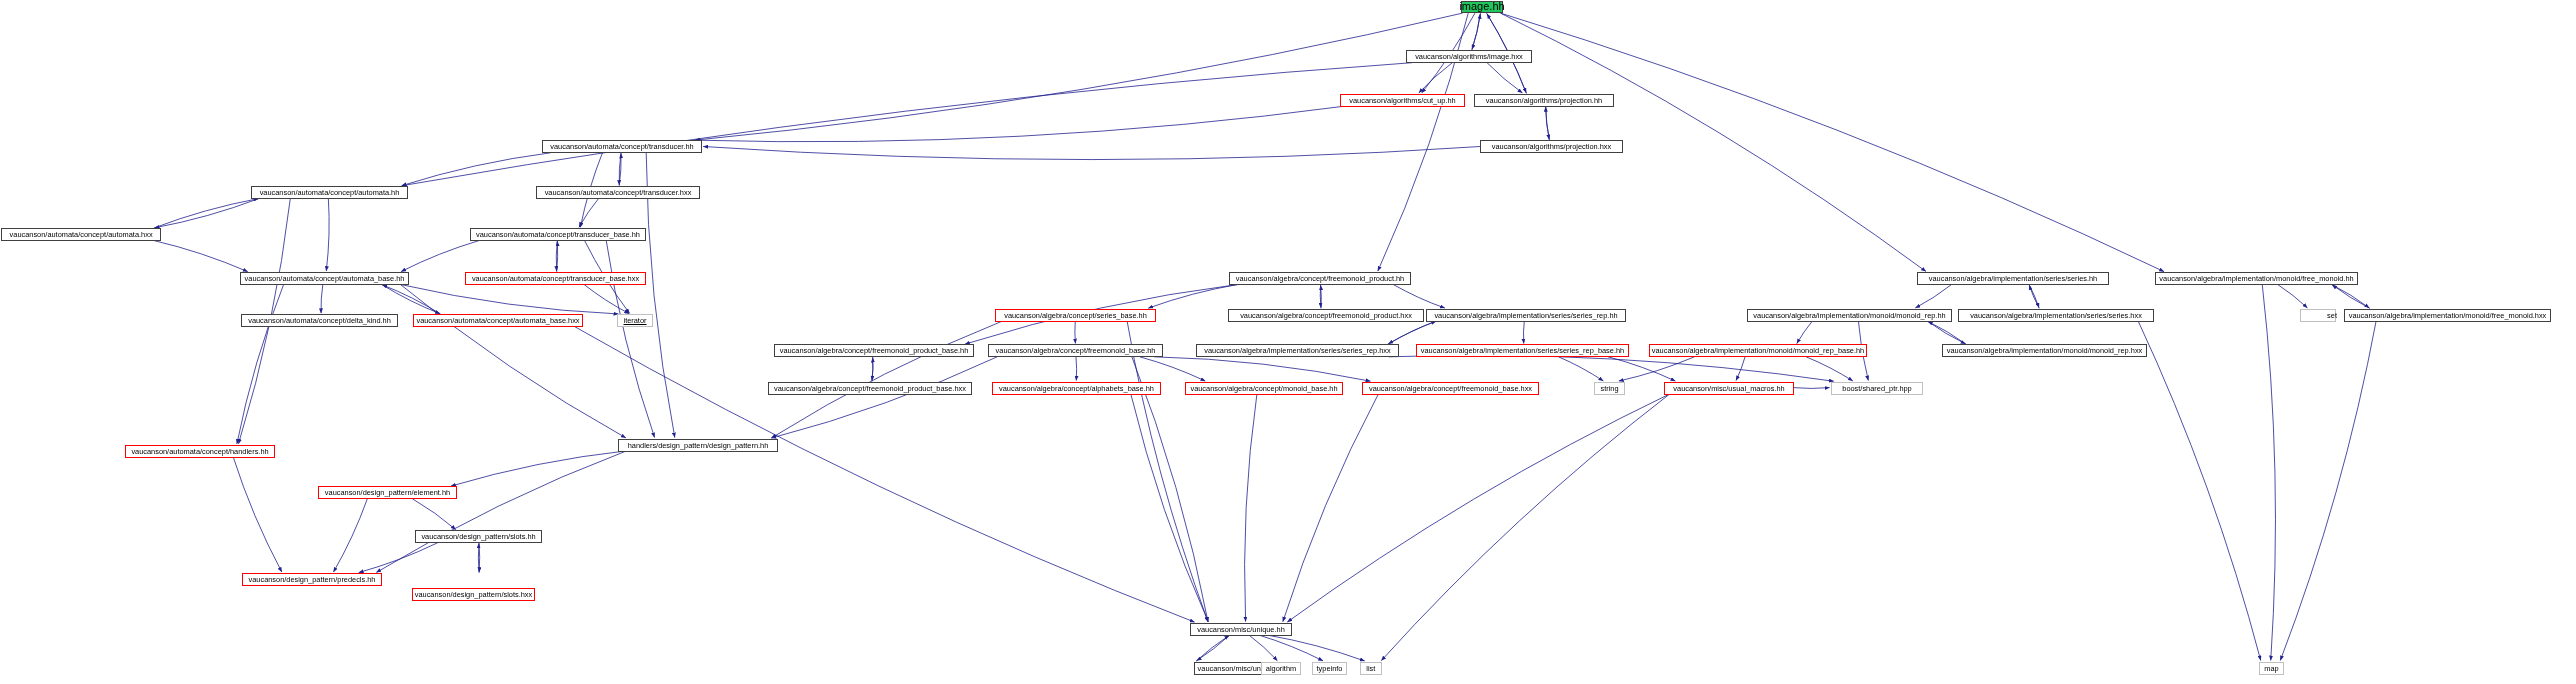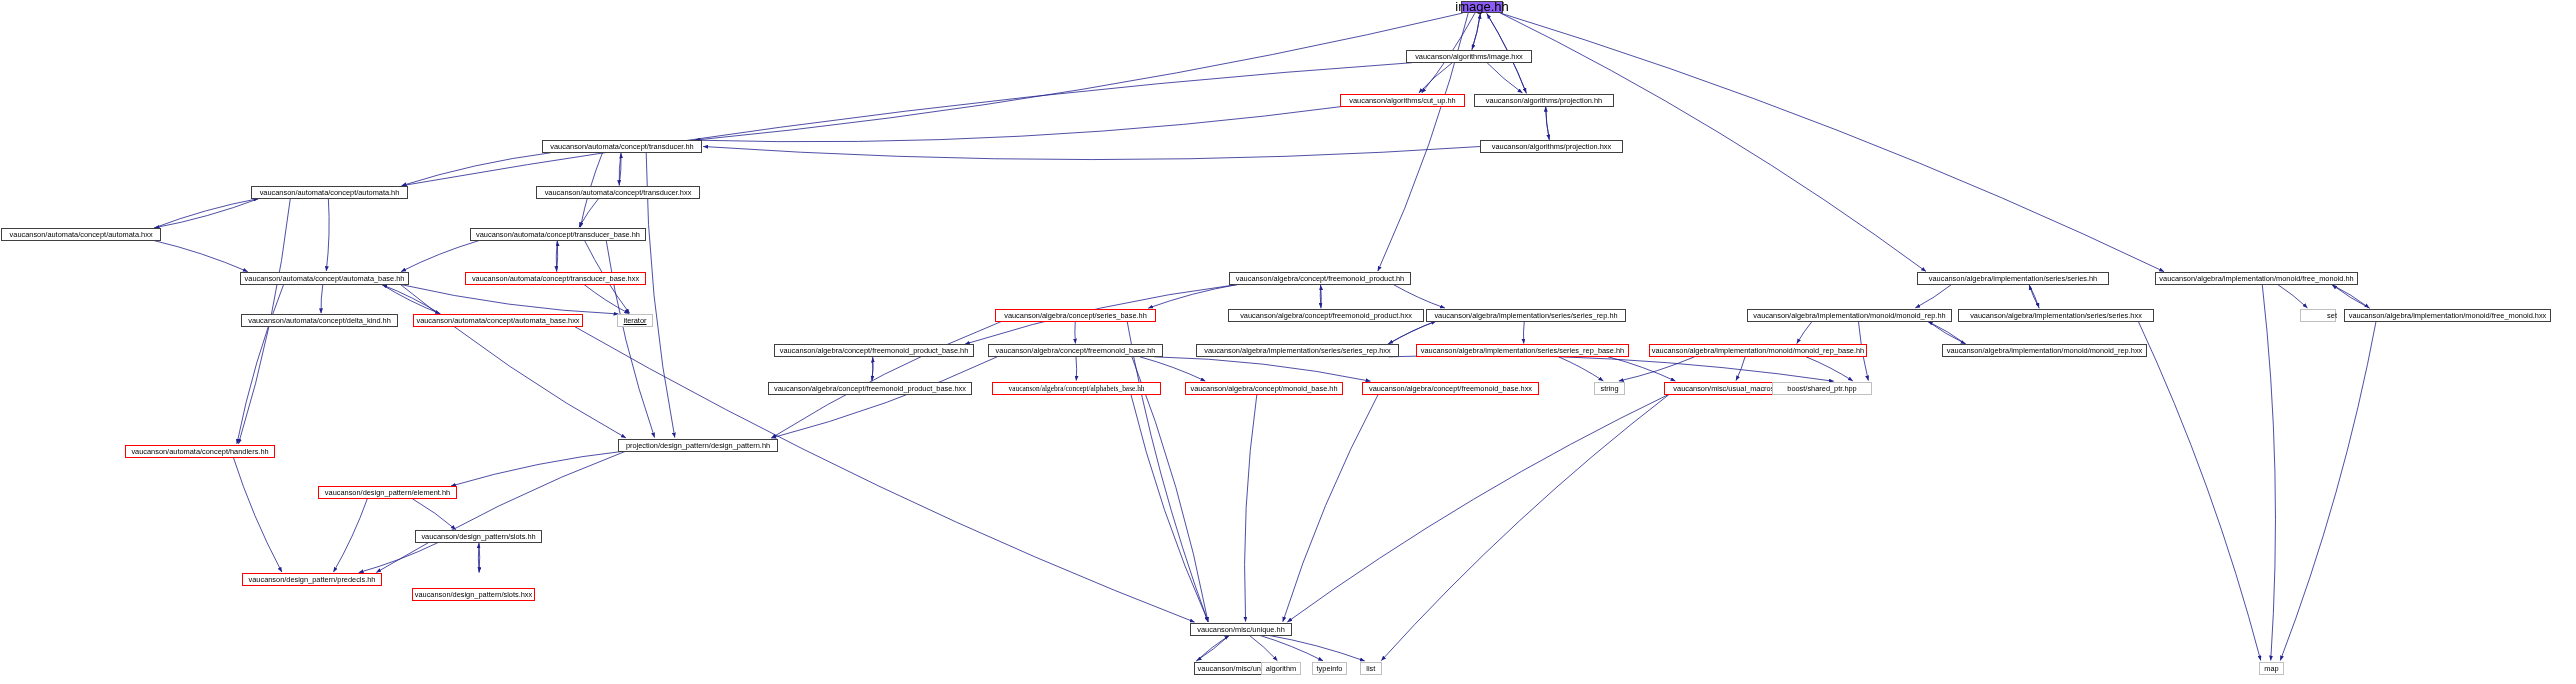--- a/index.html
+++ b/index.html
@@ -22,21 +22,21 @@
     line-height:1;
     white-space:nowrap;
     display:flex;
     align-items:center;
     justify-content:center;
     height:12.5px;
     padding:0 2.9px;
     z-index:5;
   }
   
-  .n-root{background:#8b5cf6;border:0.6px solid #404040;font-size:13px;}
+  .n-root{background:#22c55e;border:0.6px solid #404040;font-size:11px;}
   .n-hdr{border:0.6px solid #404040;}          
   .n-red{border:0.6px solid #ff0000;}          
   .n-sys{border:0.6px solid #c0c0c0;}          
 </style>
 </head>
 <body>
 
 <div id="graph">
   <svg id="edges" xmlns="http://www.w3.org/2000/svg" viewBox="0 0 4517 1200">
     <defs>
@@ -169,27 +169,27 @@
       <div class="node n-hdr" style="left: 1958px; top: 309px; width: 196px;">vaucanson/algebra/implementation/series/series.hxx</div>
       <div class="node n-sys" style="left: 2300px; top: 309px; width: 21.7px; padding-left: 31px;">set</div>
       <div class="node n-hdr" style="left: 2344px; top: 309px; width: 207px;">vaucanson/algebra/implementation/monoid/free_monoid.hxx</div>
       <div class="node n-hdr" style="left: 774px; top: 344px; width: 200px;">vaucanson/algebra/concept/freemonoid_product_base.hh</div>
       <div class="node n-hdr" style="left: 988px; top: 344px; width: 175px;">vaucanson/algebra/concept/freemonoid_base.hh</div>
       <div class="node n-hdr" style="left: 1196px; top: 344px; width: 203px;">vaucanson/algebra/implementation/series/series_rep.hxx</div>
       <div class="node n-red" style="left: 1416px; top: 344px; width: 213px;">vaucanson/algebra/implementation/series/series_rep_base.hh</div>
       <div class="node n-red" style="left: 1649px; top: 344px; width: 218px;">vaucanson/algebra/implementation/monoid/monoid_rep_base.hh</div>
       <div class="node n-hdr" style="left: 1942px; top: 344px; width: 205px;">vaucanson/algebra/implementation/monoid/monoid_rep.hxx</div>
       <div class="node n-hdr" style="left: 768px; top: 382px; width: 204px;">vaucanson/algebra/concept/freemonoid_product_base.hxx</div>
-      <div class="node n-red" style="left: 992px; top: 382px; width: 169px; font-family: Liberation Serif, serif;">vaucanson/algebra/concept/alphabets_base.hh</div>
+      <div class="node n-red" style="left: 992px; top: 382px; width: 169px;">vaucanson/algebra/concept/alphabets_base.hh</div>
       <div class="node n-red" style="left: 1185px; top: 382px; width: 158px;">vaucanson/algebra/concept/monoid_base.hh</div>
       <div class="node n-red" style="left: 1362px; top: 382px; width: 177px;">vaucanson/algebra/concept/freemonoid_base.hxx</div>
       <div class="node n-sys" style="left: 1594px; top: 382px; width: 31px;">string</div>
       <div class="node n-red" style="left: 1664px; top: 382px; width: 130px;">vaucanson/misc/usual_macros.hh</div>
-      <div class="node n-sys" style="left: 1772px; top: 382px; width: 100px;">boost/shared_ptr.hpp</div>
-      <div class="node n-hdr" style="left: 618px; top: 439px; width: 160px;">projection/design_pattern/design_pattern.hh</div>
+      <div class="node n-sys" style="left: 1831px; top: 382px; width: 92px;">boost/shared_ptr.hpp</div>
+      <div class="node n-hdr" style="left: 618px; top: 439px; width: 160px;">handlers/design_pattern/design_pattern.hh</div>
       <div class="node n-red" style="left: 125px; top: 445px; width: 150px;">vaucanson/automata/concept/handlers.hh</div>
       <div class="node n-red" style="left: 318px; top: 486px; width: 139px;">vaucanson/design_pattern/element.hh</div>
       <div class="node n-hdr" style="left: 415px; top: 530px; width: 127px;">vaucanson/design_pattern/slots.hh</div>
       <div class="node n-red" style="left: 242px; top: 573px; width: 140px;">vaucanson/design_pattern/predecls.hh</div>
       <div class="node n-red" style="left: 412px; top: 588px; width: 123px;">vaucanson/design_pattern/slots.hxx</div>
       <div class="node n-hdr" style="left: 1190px; top: 623px; width: 102px;">vaucanson/misc/unique.hh</div>
       <div class="node n-hdr" style="left: 1194px; top: 662px; width: 98px;">vaucanson/misc/unique.hxx</div>
       <div class="node n-sys" style="left: 1261px; top: 662px; width: 40px;">algorithm</div>
       <div class="node n-sys" style="left: 1312px; top: 662px; width: 35px;">typeinfo</div>
       <div class="node n-sys" style="left: 1360px; top: 662px; width: 21.7px;">list</div>

